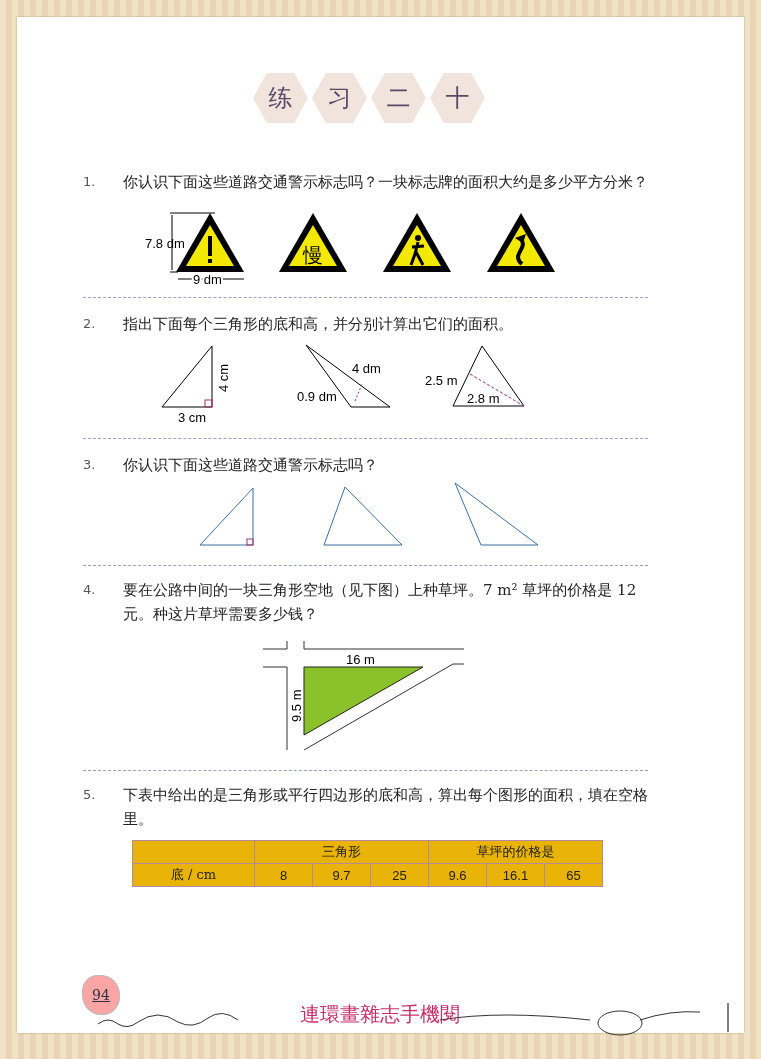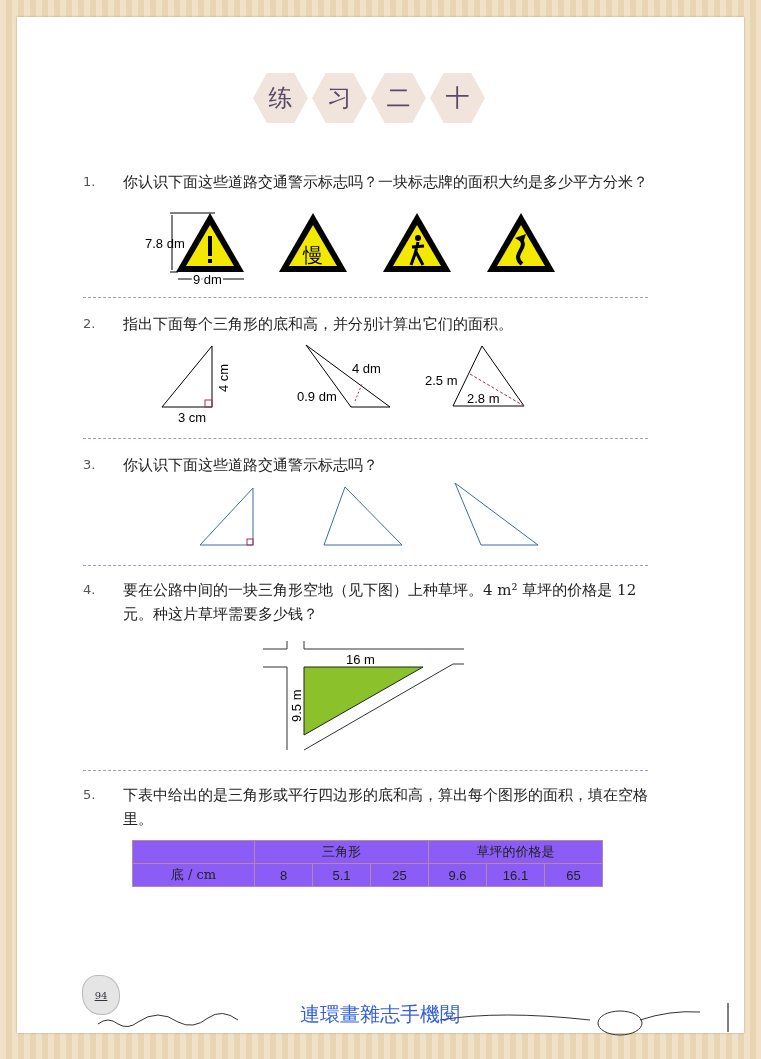--- a/index.html
+++ b/index.html
@@ -12,27 +12,27 @@
   .title{position:absolute;top:73px;left:253px;display:flex;gap:4px;}
   .hex{width:55px;height:50px;background:#f0e4dd;
     clip-path:polygon(25% 0,75% 0,100% 50%,75% 100%,25% 100%,0 50%);
     display:flex;align-items:center;justify-content:center;font-size:24px;color:#5a4a6a;}
   .q{position:absolute;left:83px;font-size:15px;line-height:24px;}
   .q .num{position:absolute;left:0;color:#555;font-family:"DejaVu Sans",sans-serif;font-size:13px;}
   .q .txt{position:absolute;left:40px;width:540px;}
   .dash{position:absolute;left:83px;width:565px;border-top:1px dashed #9aa0c8;}
   svg{position:absolute;overflow:visible;}
   svg text{font-family:"Liberation Sans",sans-serif;}
-  table{position:absolute;left:132px;top:840px;border-collapse:collapse;background:#8b5cf6;
+  table{position:absolute;left:132px;top:840px;border-collapse:collapse;background:#eab308;
     font-size:13px;}
   td{border:1px solid #b58aa1;height:22px;text-align:center;padding:0;font-family:"Liberation Sans",sans-serif;}
   td.h{font-family:"DejaVu Serif",serif;}
   .pg{position:absolute;left:82px;top:975px;width:36px;height:38px;border:1px solid #bbb;border-radius:40% 50% 45% 50%;
-    font-size:10px;color:#334;display:flex;align-items:center;justify-content:center;background:#e5e5e5;text-decoration:underline;}
-  .wm{position:absolute;left:225px;top:1005px;color:#1d4ed8;font-size:20px;text-align:center;width:310px;line-height:19px;opacity:.9;}
+    font-size:14px;color:#334;display:flex;align-items:center;justify-content:center;background:#fca5a5;text-decoration:underline;}
+  .wm{position:absolute;left:225px;top:1005px;color:#be185d;font-size:20px;text-align:center;width:310px;line-height:19px;opacity:.9;}
 </style>
 </head>
 <body>
 
 <div class="frame"></div>
 <div class="page"></div>
 
 <div class="title">
   <div class="hex">练</div>
   <div class="hex">习</div>
@@ -104,21 +104,21 @@
 <svg style="left:0;top:0" width="761" height="560">
   <polygon points="200,545 253,488 253,545" fill="none" stroke="#3a6fa0"></polygon>
   <rect x="247" y="539" width="6" height="6" fill="none" stroke="#a03060"></rect>
   <polygon points="345,487 324,545 402,545" fill="none" stroke="#3a6fa0"></polygon>
   <polygon points="455,483 481,545 538,545" fill="none" stroke="#3a6fa0"></polygon>
 </svg>
 <div class="dash" style="top:565px"></div>
 
 <div class="q" style="top:578px">
   <span class="num">4.</span>
-  <span class="txt">要在公路中间的一块三角形空地（见下图）上种草坪。4 m² 草坪的价格是 12 元。种这片草坪需要多少钱？</span>
+  <span class="txt">要在公路中间的一块三角形空地（见下图）上种草坪。7 m² 草坪的价格是 12 元。种这片草坪需要多少钱？</span>
 </div>
 <svg style="left:0;top:0" width="761" height="770">
   <polyline points="263,649 287,649 287,641" fill="none" stroke="#333"></polyline>
   <polyline points="304,641 304,649 464,649" fill="none" stroke="#333"></polyline>
   <polyline points="263,667 287,667 287,750" fill="none" stroke="#333"></polyline>
   <polyline points="464,664 453,664 304,750" fill="none" stroke="#333"></polyline>
   <polygon points="304,667 423,667 304,735" fill="#8bc22b" stroke="#222"></polygon>
   <text x="346" y="664" font-size="13">16 m</text>
   <text x="301" y="722" font-size="13" transform="rotate(-90 301 722)">9.5 m</text>
 </svg>
@@ -131,21 +131,21 @@
 <table>
   <tbody>
       <tr>
     <td style="width:121px"></td>
     <td class="h" colspan="3" style="width:172px">三角形</td>
     <td class="h" colspan="3" style="width:172px">草坪的价格是</td>
   </tr>
   <tr>
     <td class="h">底 / cm</td>
     <td style="width:57px">8</td>
-    <td style="width:57px">5.1</td>
+    <td style="width:57px">9.7</td>
     <td style="width:57px">25</td>
     <td style="width:57px">9.6</td>
     <td style="width:57px">16.1</td>
     <td style="width:57px">65</td>
   </tr>
 </tbody>
   </table>
 
 <div class="pg">94</div>
 <svg style="left:0;top:0" width="761" height="1059">

